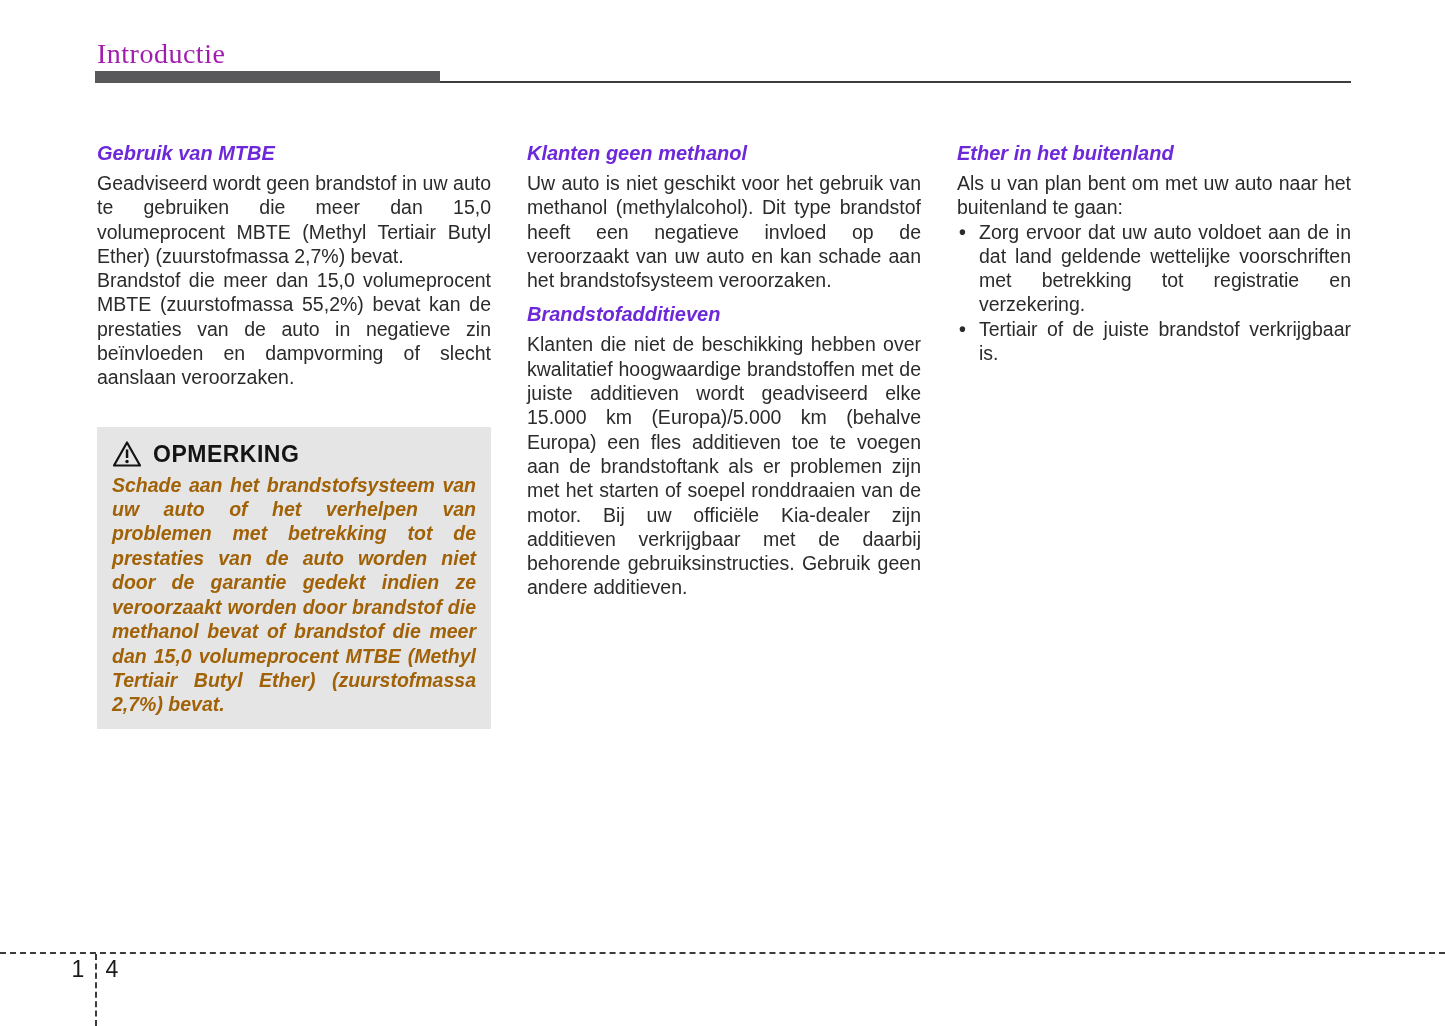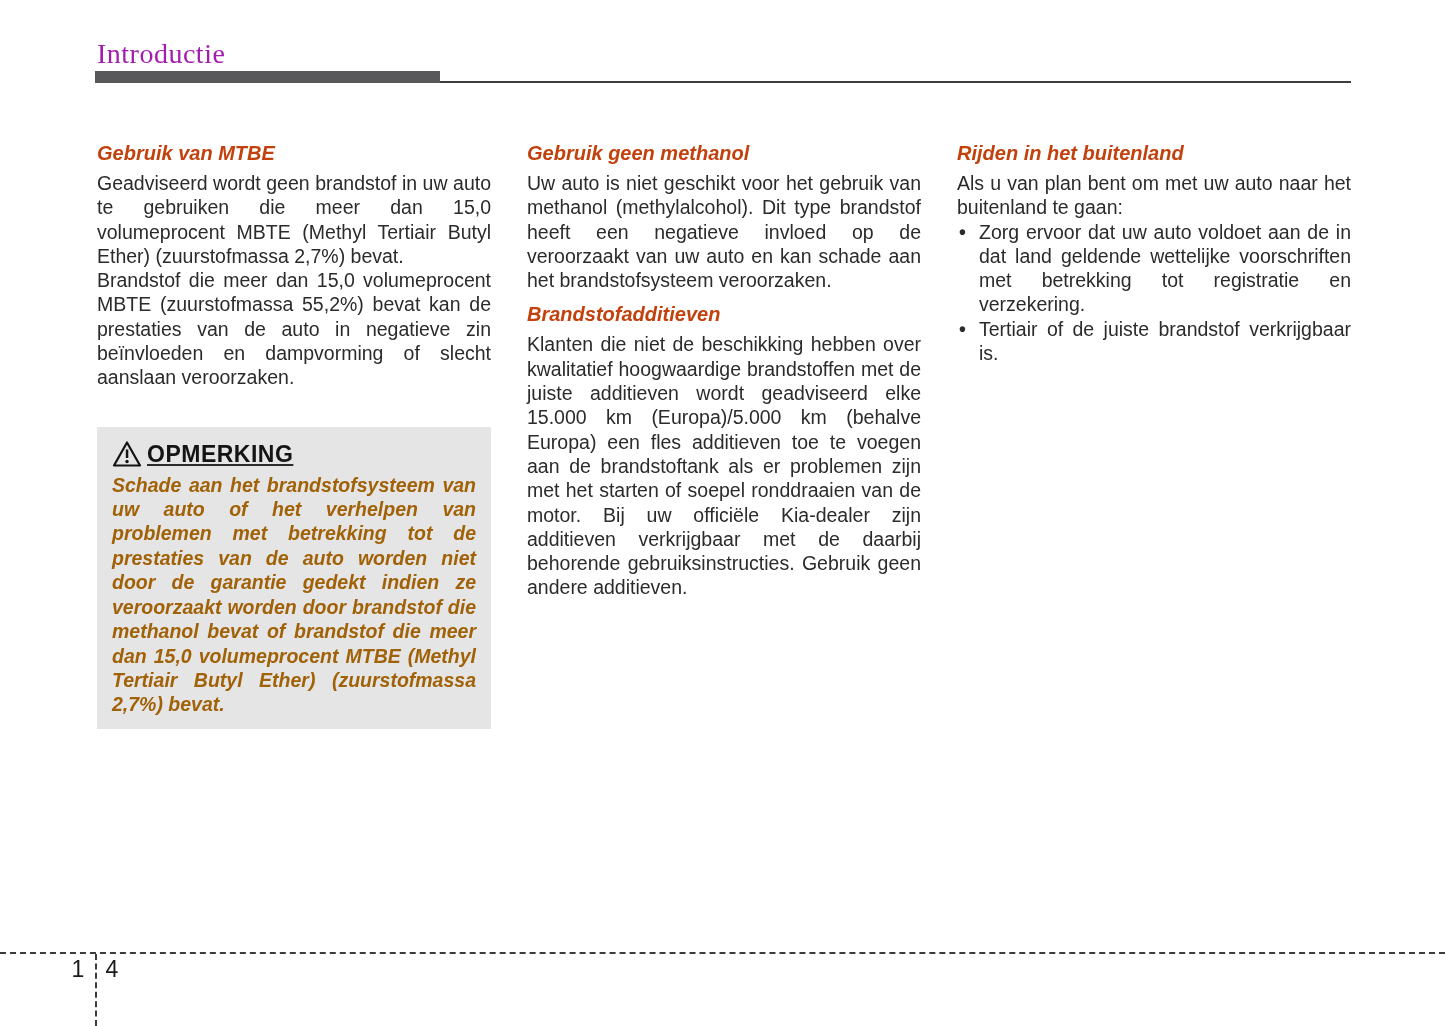--- a/index.html
+++ b/index.html
@@ -56,41 +56,40 @@
     color: #2b2b2b;
   }
   .col-1 { left: 97px; }
   .col-2 { left: 527px; }
   .col-3 { left: 957px; }
 
   .section-heading {
     font-size: 20px;
     font-style: italic;
     font-weight: bold;
-    color: #c2410c;
+    color: #6d28d9;
     margin: 0 0 5px 0;
     line-height: 26px;
     text-align: left;
   }
   .section-heading.follow { margin-top: 9px; }
 
   .body-par { margin: 0; }
 
   
   .note-box {
     background: #e5e5e6;
     margin-top: 37px;
     padding: 13px 15px 12px 15px;
   }
   .note-title-row {
     display: flex;
     align-items: center;
-    gap: 5px;
+    gap: 11px;
     margin-bottom: 5px;
-    text-decoration: underline;
   }
   .warn-icon { display: inline-flex; }
   .warn-icon svg { display: block; }
   .note-title {
     font-size: 23px;
     font-weight: bold;
     font-style: normal;
     color: #141414;
     letter-spacing: 0.5px;
     line-height: 28px;
@@ -169,29 +168,29 @@
           <circle cx="15" cy="21.5" r="1.7" fill="#141414"></circle>
         </svg>
       </span>
       <span class="note-title">OPMERKING</span>
     </div>
     <p class="note-body">Schade aan het brandstofsysteem van uw auto of het verhelpen van problemen met betrekking tot de prestaties van de auto worden niet door de garantie gedekt indien ze veroorzaakt worden door brandstof die methanol bevat of brandstof die meer dan 15,0 volumeprocent MTBE (Methyl Tertiair Butyl Ether) (zuurstofmassa 2,7%) bevat.</p>
   </div>
 </div>
 
 <div class="col col-2">
-  <h3 class="section-heading">Gebruik geen methanol</h3>
+  <h3 class="section-heading">Klanten geen methanol</h3>
   <p class="body-par">Uw auto is niet geschikt voor het gebruik van methanol (methylalcohol). Dit type brandstof heeft een negatieve invloed op de veroorzaakt van uw auto en kan schade aan het brandstofsysteem veroorzaken.</p>
 
   <h3 class="section-heading follow">Brandstofadditieven</h3>
   <p class="body-par">Klanten die niet de beschikking hebben over kwalitatief hoogwaardige brandstoffen met de juiste additieven wordt geadviseerd elke 15.000 km (Europa)/5.000 km (behalve Europa) een fles additieven toe te voegen aan de brandstoftank als er problemen zijn met het starten of soepel ronddraaien van de motor. Bij uw officiële Kia-dealer zijn additieven verkrijgbaar met de daarbij behorende gebruiksinstructies. Gebruik geen andere additieven.</p>
 </div>
 
 <div class="col col-3">
-  <h3 class="section-heading">Rijden in het buitenland</h3>
+  <h3 class="section-heading">Ether in het buitenland</h3>
   <p class="body-par">Als u van plan bent om met uw auto naar het buitenland te gaan:</p>
   <ul class="bullets">
     <li>
       <span class="bullet-marker">•</span>
       <span>Zorg ervoor dat uw auto voldoet aan de in dat land geldende wettelijke voorschriften met betrekking tot registratie en verzekering.</span>
     </li>
     <li>
       <span class="bullet-marker">•</span>
       <span>Tertiair of de juiste brandstof verkrijgbaar is.</span>
     </li>

